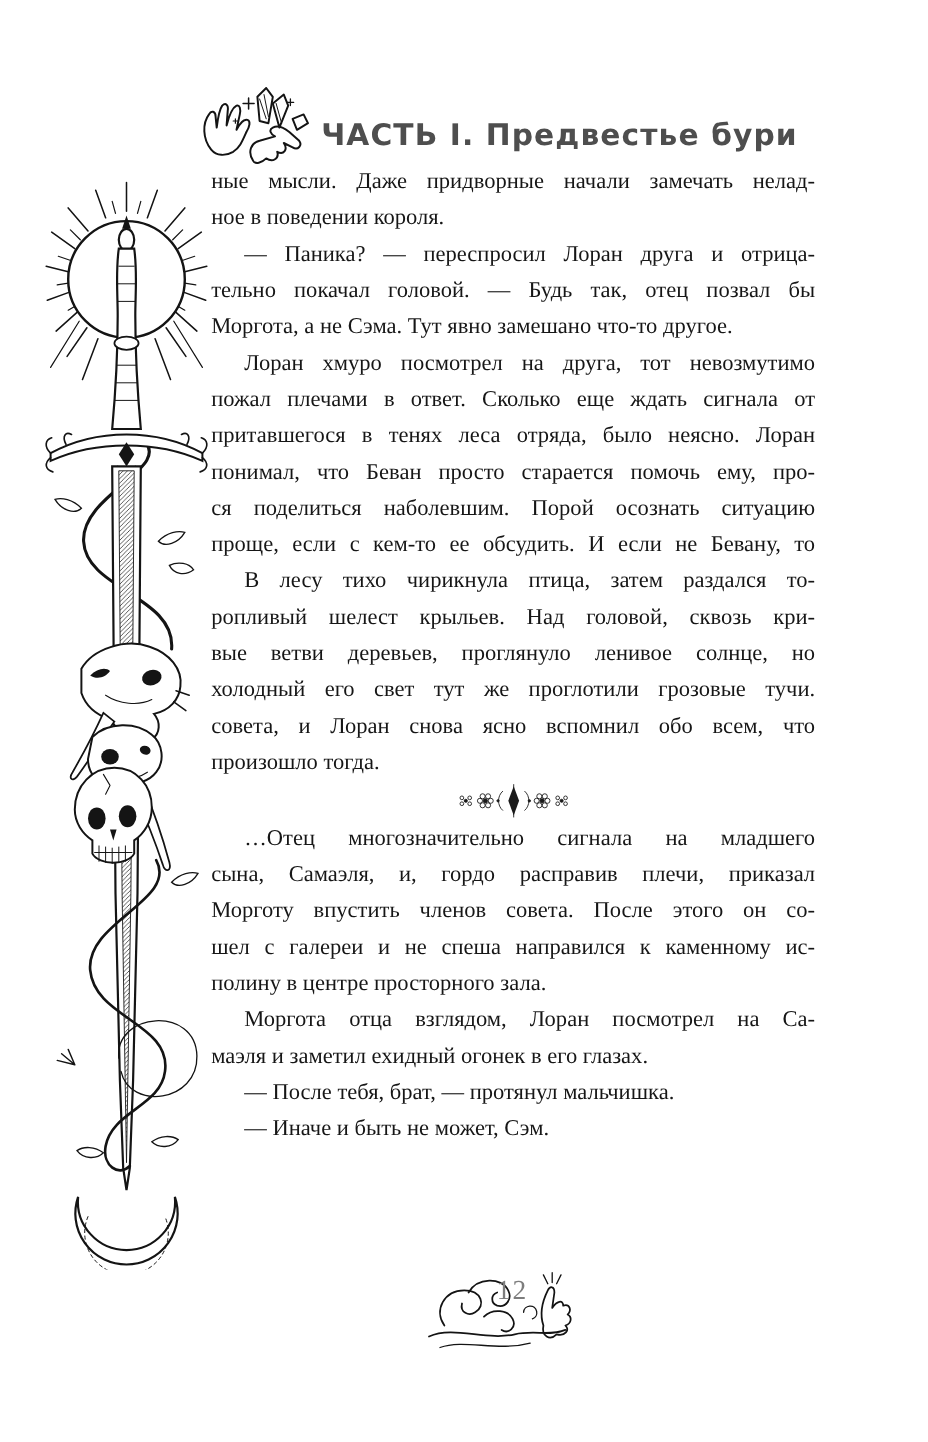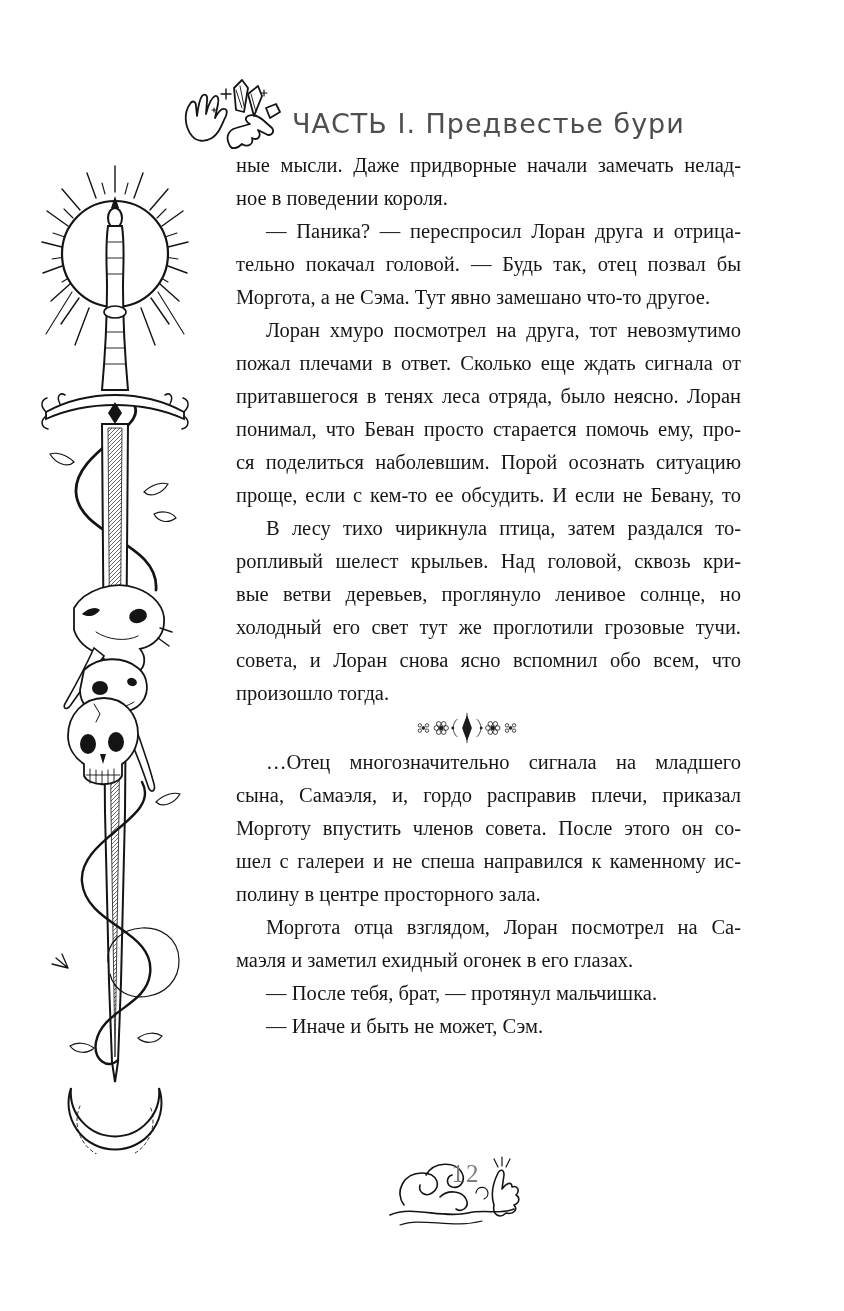--- a/index.html
+++ b/index.html
@@ -7,31 +7,31 @@
     width:844px;height:1311px;position:relative;overflow:hidden;
     background:#ffffff;
     font-family:"Liberation Serif","DejaVu Serif",serif;
   }
   
   .part-header{position:absolute;left:178px;top:78px;display:flex;align-items:center;}
   .part-header .icon{width:110px;height:80px;flex:0 0 auto;}
   .part-title{
     font-family:"DejaVu Sans","Liberation Sans",sans-serif;
     font-size:27px;color:#4e4e4e;letter-spacing:1px;white-space:nowrap;
-    margin-left:4px;margin-top:10px;
+    margin-left:4px;margin-top:10px;font-weight:bold;
   }
   
   .margin-art{position:absolute;left:38px;top:162px;width:152px;height:992px;}
   
   .text-column{
     position:absolute;left:192px;top:149px;width:549px;
     font-size:20.5px;line-height:33px;color:#161616;
   }
   .paragraph{margin:0;}
-  .line{text-align:justify;text-align-last:justify;margin-left:44px;}
+  .line{text-align:justify;text-align-last:justify;}
   .line.last{text-align:justify;text-align-last:left;}
   .line.indent{text-indent:30px;}
   .divider-wrap{height:36px;display:flex;align-items:center;justify-content:center;}
   .divider-wrap svg{width:126px;height:32px;}
   
   .footer-ornament{position:absolute;left:382px;top:1153px;width:150px;height:95px;}
   .page-number{
     position:absolute;left:446px;top:1160px;width:40px;text-align:center;
     font-size:25px;color:#7d7d7d;letter-spacing:2px;
   }

